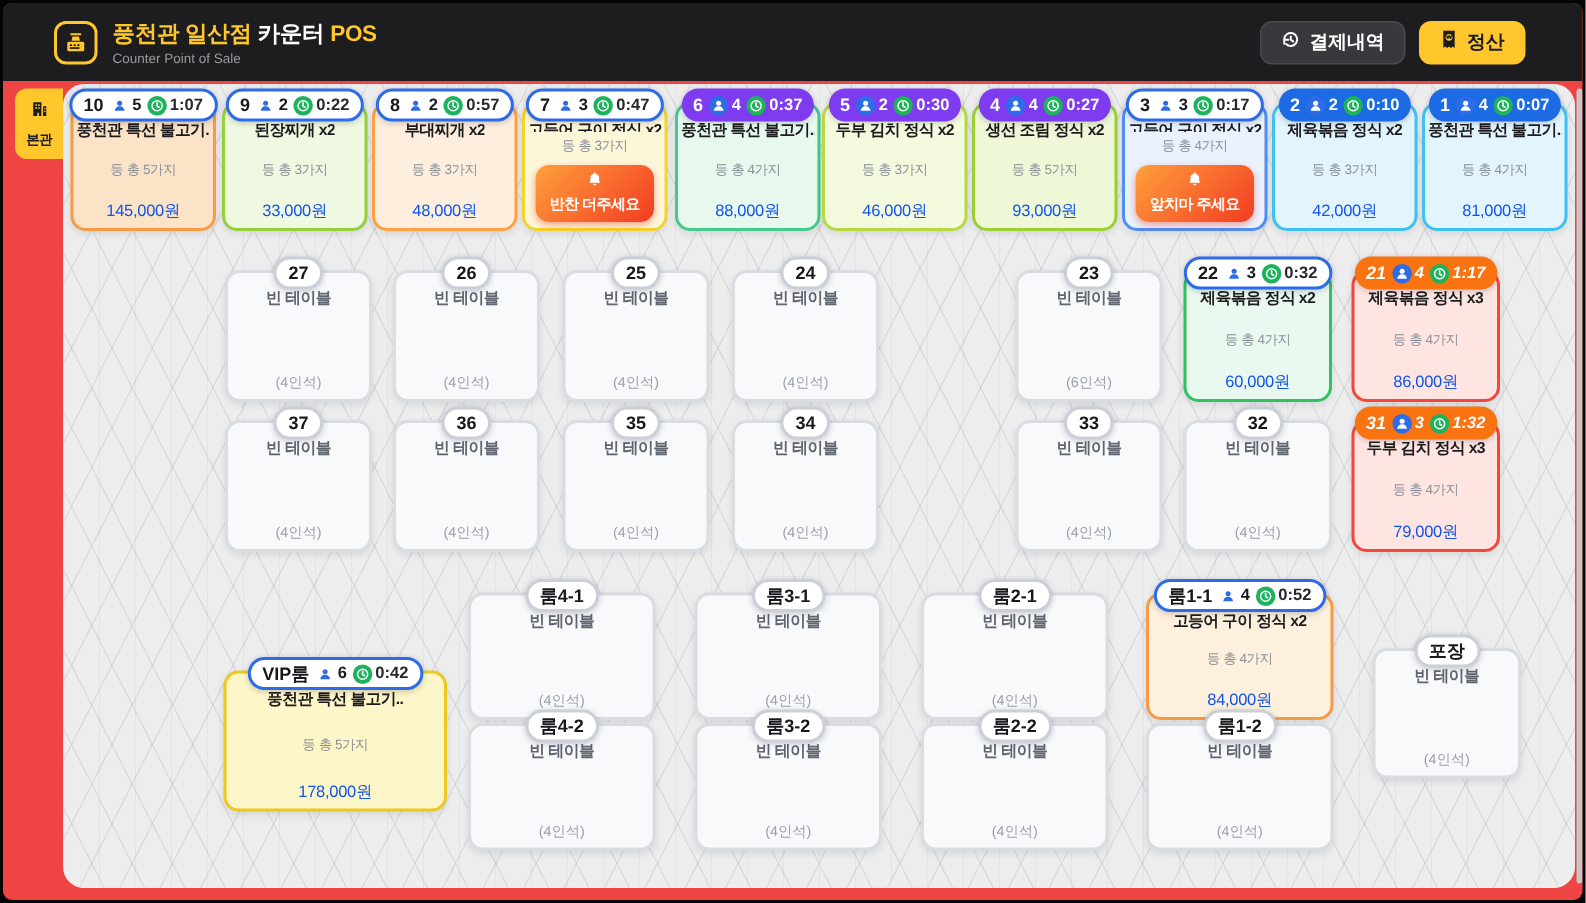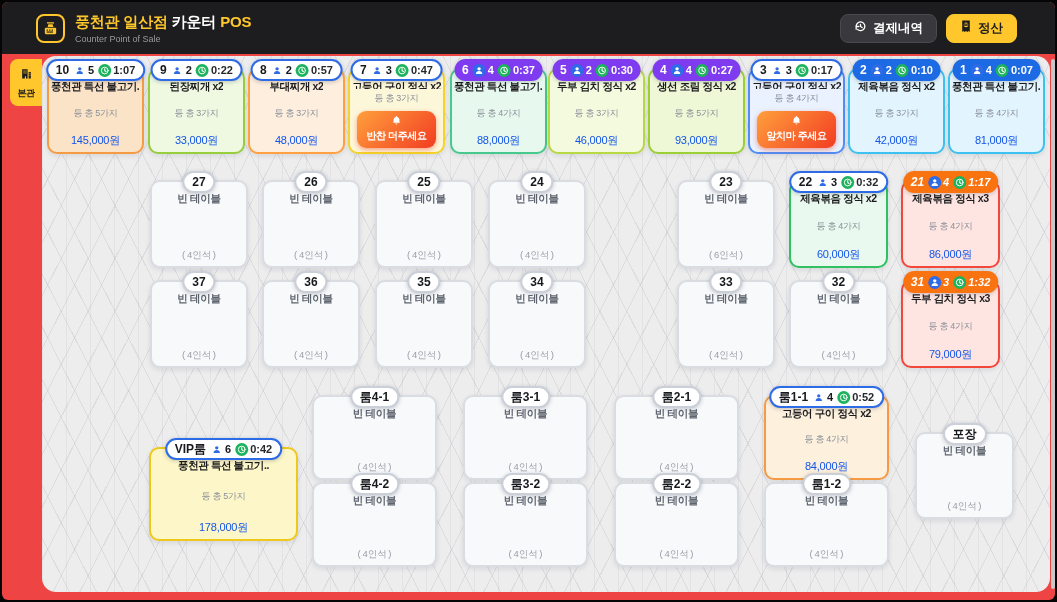--- a/index.html
+++ b/index.html
@@ -48,21 +48,21 @@
   .badge-outline .person-chip svg { fill:#2e6be6; }
   .badge-filled .person-chip { background:#2e6be6; }
   .badge-filled .person-chip svg { fill:#fff; }
   .clock-chip { width:13px; height:13px; border-radius:50%; background:#1db35d; display:flex; align-items:center; justify-content:center; }
   .t-num { color:#26282c; }
 
   .item-name { font-size:10.5px; font-weight:bold; color:#1c1c1e; letter-spacing:-0.4px; white-space:nowrap; max-width:100%; overflow:hidden; }
   .item-sub  { font-size:9px; color:#8a9099; letter-spacing:-0.3px; }
   .item-price{ font-size:11px; font-weight:normal; color:#1355e9; letter-spacing:-0.2px; margin-top:1px; }
   .empty-line1 { font-size:10.5px; font-weight:bold; color:#5f6670; letter-spacing:-0.3px; }
-  .empty-line2 { font-size:9.5px; color:#9aa0a8;font-family:Liberation Mono, monospace; }
+  .empty-line2 { font-size:9.5px; color:#9aa0a8; }
   .alert-btn { display:flex; flex-direction:column; align-items:center; gap:1px; margin-top:3px; padding:4px 10px 5px; border:none; border-radius:9px;
     background:linear-gradient(135deg,#ffa03c,#f23c22); color:#fff; font-size:10px; font-weight:bold; font-family:inherit; letter-spacing:-0.4px; cursor:pointer; box-shadow:0 2px 5px rgba(242,60,34,.45); white-space:nowrap; }
 </style>
 </head>
 <body>
 
 <div class="app">
 
   <div class="header">
     <div class="brand">

